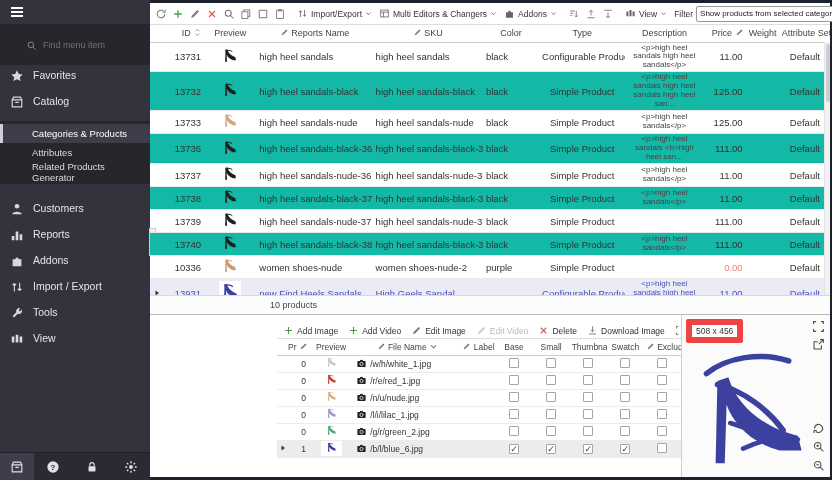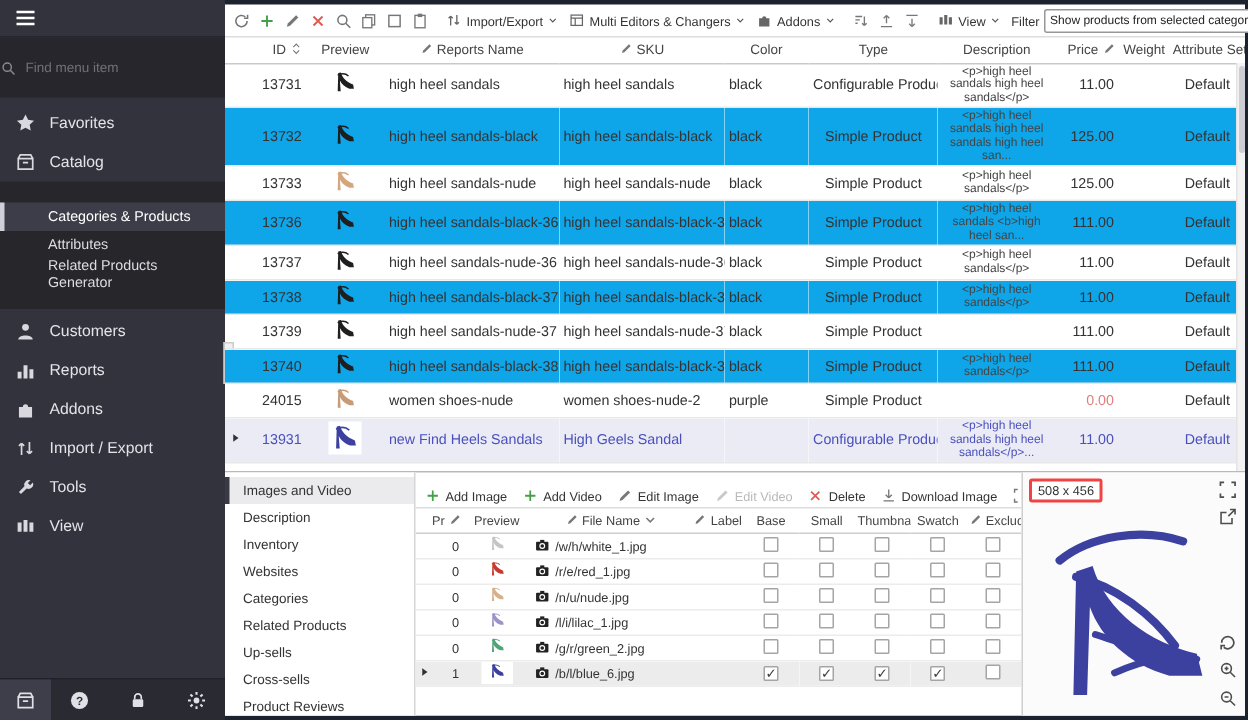--- a/index.html
+++ b/index.html
@@ -3,26 +3,26 @@
 <meta charset="utf-8">
 <style>
 *{margin:0;padding:0;box-sizing:border-box}
 body{font-family:"Liberation Sans",sans-serif;background:#555}
 .app{position:relative;width:832px;height:480px;background:#1d232e;overflow:hidden}
 .ic{width:13px;height:13px;flex:none;vertical-align:middle}
 
 .sidebar{position:absolute;left:0;top:0;bottom:0;width:150px;background:#33333d;color:#e3e3e8;display:flex;flex-direction:column}
 .sb-head{height:25px;display:flex;align-items:center;padding-left:9px;border-bottom:1px solid #26262e}
 .sb-head .ic{width:16px;height:16px;color:#fff;cursor:pointer}
-.sb-search{height:40px;background:#26262c;display:flex;align-items:center;gap:6px;padding-left:0;font-size:9px;color:#71717c;cursor:text}
+.sb-search{height:40px;background:#26262c;display:flex;align-items:center;gap:6px;padding-left:26px;font-size:9px;color:#71717c;cursor:text}
 .sb-search .ic{width:11px;height:11px;color:#8a8a94}
 .menu{flex:1;overflow:hidden;padding-top:4px}
-.menu-item{height:26px;display:flex;align-items:center;gap:9px;padding-left:10px;font-size:10.5px;cursor:pointer}
+.menu-item{height:26px;display:flex;gap:9px;padding-left:10px;font-size:10.5px;cursor:pointer}
 .menu-item .ic{width:14px;height:14px;color:#d8d8de}
-.submenu{background:#26262b;padding:14px 0;margin-bottom:2px}
+.submenu{background:#26262b;padding:3px 0;margin-bottom:18px}
 .submenu-item{position:relative;height:19px;display:flex;align-items:center;padding-left:32px;font-size:9.5px;color:#dcdce1;cursor:pointer}
 .submenu-item.sel{background:#3d3d49;color:#fff}
 .submenu-item.sel:before{content:"";position:absolute;left:0;top:0;bottom:0;width:3px;background:#cfcfd8}
 .sb-bottom{height:28px;background:#2a2a33;border-top:1px solid #20202a;display:flex;align-items:center}
 .sb-bseg{width:34px;height:28px;background:#3e3e4a;display:flex;align-items:center;justify-content:center;cursor:pointer}
 .sb-bico{flex:1;display:flex;align-items:center;justify-content:center;cursor:pointer}
 .sb-bottom .ic{width:14px;height:14px;color:#e0e0e6}
 
 .main{position:absolute;left:150px;top:3px;right:2px;bottom:3px;background:#fff}
 
@@ -34,21 +34,21 @@
 .tdrop{height:18px;display:flex;align-items:center;gap:3px;padding:0 3px;border-radius:2px;cursor:pointer}
 .tdrop .ic{width:11px;height:11px;color:#666}
 .caret{width:7px;height:7px;color:#555}
 .flabel{margin:0 2px 0 3px;color:#333}
 .fselect{height:16px;border:1px solid #979797;border-radius:2px;display:flex;align-items:center;gap:3px;padding:0 3px;font-size:8px;color:#222;cursor:pointer;background:#fff}
 
 .pgrid-wrap{position:absolute;left:0;right:0;top:22px;bottom:0}
 table{border-collapse:collapse;table-layout:fixed;width:100%}
 .pgrid th{height:17px;font-size:9px;font-weight:normal;color:#444;border-bottom:1px solid #c9c9c9;padding:0 2px;cursor:pointer;white-space:nowrap;overflow:hidden}
 .pgrid td{height:23px;font-size:9.5px;color:#333;border-bottom:1px solid #e8e8e8;padding:0 3px;white-space:nowrap;overflow:hidden;vertical-align:middle}
-.pgrid tr.alt td{background:#0ea5e9}
+.pgrid tr.alt td{background:#14b8a6}
 .pgrid tr{cursor:pointer}
 .pgrid tr.sel td{background:#ebebf6;color:#4a50bb}
 .pgrid .num{text-align:right}
 .pgrid .ctr{text-align:center}
 .pgrid td.desc-cell{font-size:8px;line-height:1.12;white-space:normal;color:#444;padding:1px 3px}
 .pgrid tr.sel td.desc-cell{color:#4a50bb}
 .price-red{color:#e0807c !important}
 .hicon{width:9px;height:9px;color:#777;vertical-align:-1px}
 .shoe{width:18px;height:18px}
 .shoe-big{width:22px;height:22px;background:#fff}
@@ -77,21 +77,21 @@
 .igrid tr{cursor:pointer}
 .igrid tr.sel td{background:#ececec}
 .igrid .num{text-align:right}.igrid .ctr{text-align:center}
 .ishoe{width:13px;height:13px}
 .igrid tr.sel .prevbox{background:#fff;display:inline-block;padding:0 4px}
 .cam{width:11px;height:11px;vertical-align:-2px;margin-right:3px;color:#222}
 .cb{display:inline-block;width:10px;height:10px;border:1px solid #a5a5a5;border-radius:1px;background:#fff;font-size:9px;line-height:9px;text-align:center;color:#3d3d3d;cursor:pointer}
 .ifoot{height:18px;padding-left:80px}
 
 .preview{position:absolute;right:0;top:0;bottom:0;width:149px;border-left:1px solid #cfcfcf;background:#fbfbfb}
-.size-badge{position:absolute;left:4px;top:4px;border:2px solid #ef4444;background:#fff;border-radius:2px;font-size:8.5px;color:#333;padding:1px 4px;z-index:3}
+.size-badge{position:absolute;left:4px;top:4px;border:6px solid #ef4444;background:#fff;border-radius:2px;font-size:8.5px;color:#333;padding:1px 4px;z-index:3}
 .pv-ico{position:absolute;width:13px;height:13px;color:#4e4e4e;cursor:pointer;z-index:3}
 .bigshoe{position:absolute;left:8px;top:18px;width:128px;height:138px}
 .splitter{position:absolute;left:-1px;top:225px;width:7px;height:28px;background:#f0f0f0;border:1px solid #ccc;display:flex;align-items:center;justify-content:center;cursor:col-resize}
 .splitter .ic{width:6px;height:16px;color:#888}
 </style>
 </head>
 <body>
 
 <svg width="0" height="0" style="position:absolute">
 <defs>
@@ -598,21 +598,21 @@
               <td class="">high heel sandals-black-38</td>
               <td class="">black</td>
               <td class="ctr">Simple Product</td>
               <td class="desc-cell ctr">&lt;p&gt;high heel sandals&lt;/p&gt;</td>
               <td class="num">111.00</td>
               <td class="ctr"></td>
               <td class="ctr">Default</td>
             </tr>
             <tr class="">
               <td class=""></td>
-              <td class="num">24015</td>
+              <td class="num">10336</td>
               <td class="ctr"><svg class="shoe" viewBox="0 0 20 20" style="color:#c89b76">
                   <use href="#i-shoe"></use>
                 </svg></td>
               <td class="">women shoes-nude</td>
               <td class="">women shoes-nude-2</td>
               <td class="">purple</td>
               <td class="ctr">Simple Product</td>
               <td class="desc-cell ctr"></td>
               <td class="num price-red">0.00</td>
               <td class="ctr"></td>
@@ -633,33 +633,25 @@
               <td class="desc-cell ctr">&lt;p&gt;high heel sandals high heel sandals&lt;/p&gt;...</td>
               <td class="num">11.00</td>
               <td class="ctr"></td>
               <td class="ctr">Default</td>
             </tr>
           </tbody>
       </table>
       <div class="vscroll">
           <div class="vthumb"></div>
         </div>
+      <div class="grid-footer pfoot">
+          <span>10 products</span>
+        </div>
 
       <div class="bottom">
-        <div class="dtabs" id="detail-tabs">
-            <div class="dtab sel">Images and Video</div>
-            <div class="dtab">Description</div>
-            <div class="dtab">Inventory</div>
-            <div class="dtab">Websites</div>
-            <div class="dtab">Categories</div>
-            <div class="dtab">Related Products</div>
-            <div class="dtab">Up-sells</div>
-            <div class="dtab">Cross-sells</div>
-            <div class="dtab">Product Reviews</div>
-          </div>
         <div class="detail">
           <div class="dtoolbar" id="detail-toolbar">
               <span class="dbtn">
                 <svg class="ic" style="color: rgb(67, 160, 71);">
                   <use href="#i-add"></use>
                 </svg>
                 <span>Add Image</span>
               </span>
               <span class="dsep"></span>
               <span class="dbtn">

